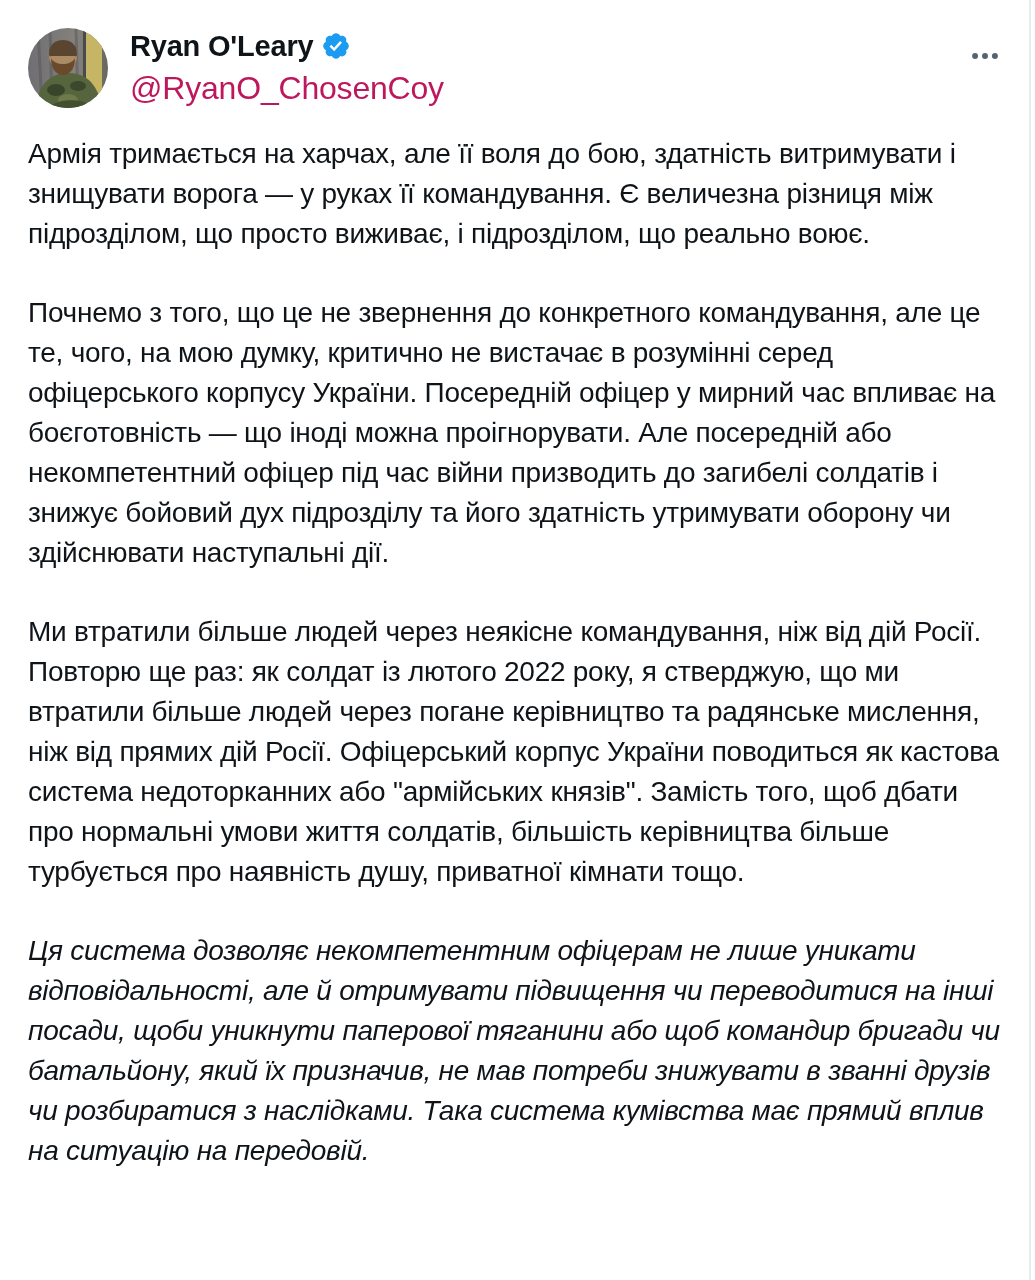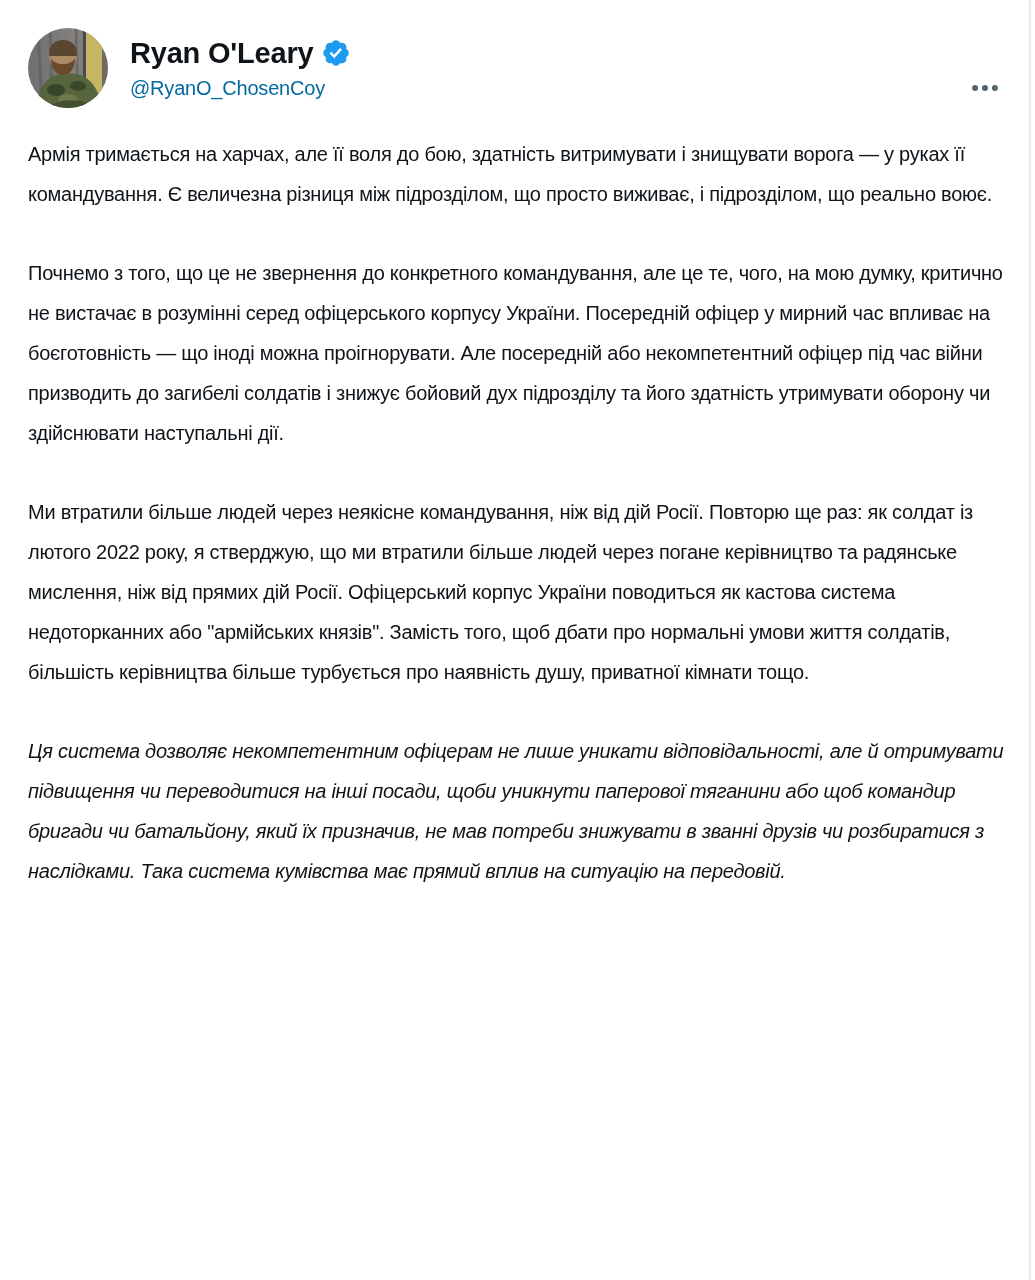--- a/index.html
+++ b/index.html
@@ -16,21 +16,21 @@
     padding: 28px 30px 40px 28px;
   }
   .right-divider {
     position: absolute;
     top: 0; right: 4px;
     width: 2px; height: 100%;
     background: #e7ebee;
   }
   .tweet-header {
     display: flex;
-    align-items: flex-end;
+    align-items: flex-start;
   }
   .avatar {
     width: 80px; height: 80px;
     border-radius: 50%;
     overflow: hidden;
     flex: 0 0 80px;
     cursor: pointer;
   }
   .avatar svg { display: block; width: 80px; height: 80px; }
   .author-block {
@@ -51,43 +51,43 @@
     font-weight: 700;
     color: #0f1419;
     letter-spacing: -0.2px;
   }
   .verified-badge {
     width: 30px; height: 30px;
     display: inline-flex;
   }
   .author-handle {
     margin-top: 7px;
-    font-size: 20px;
+    font-size: 32px;
     font-weight: 400;
-    color: #0369a1;
+    color: #be185d;
     letter-spacing: -0.2px;
   }
   .more-button {
     margin-left: auto;
     margin-top: 8px;
     width: 40px; height: 40px;
     display: flex;
     align-items: center;
     justify-content: center;
     border-radius: 50%;
     cursor: pointer;
     background: transparent;
     border: none;
   }
   .tweet-body {
     margin-top: 26px;
     max-width: 980px;
   }
   .tweet-body p {
-    font-size: 20px;
+    font-size: 28px;
     line-height: 40px;
     letter-spacing: -0.25px;
     color: #0f1419;
     margin-bottom: 39px;
     font-weight: 400;
   }
   .tweet-body p:last-child { margin-bottom: 0; font-style: italic; }
 </style>
 </head>
 <body>

